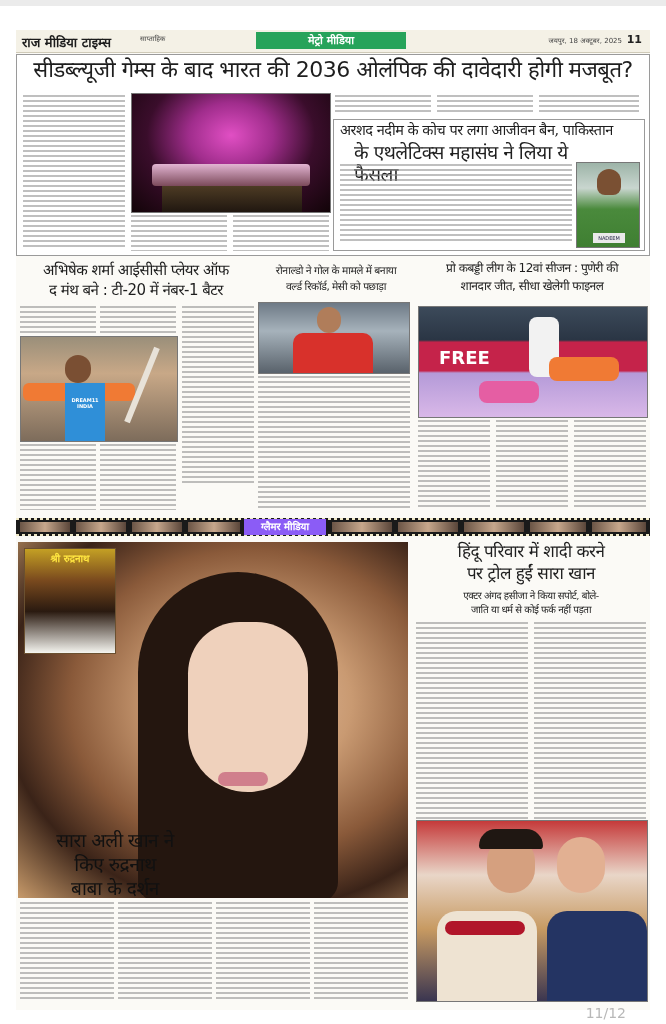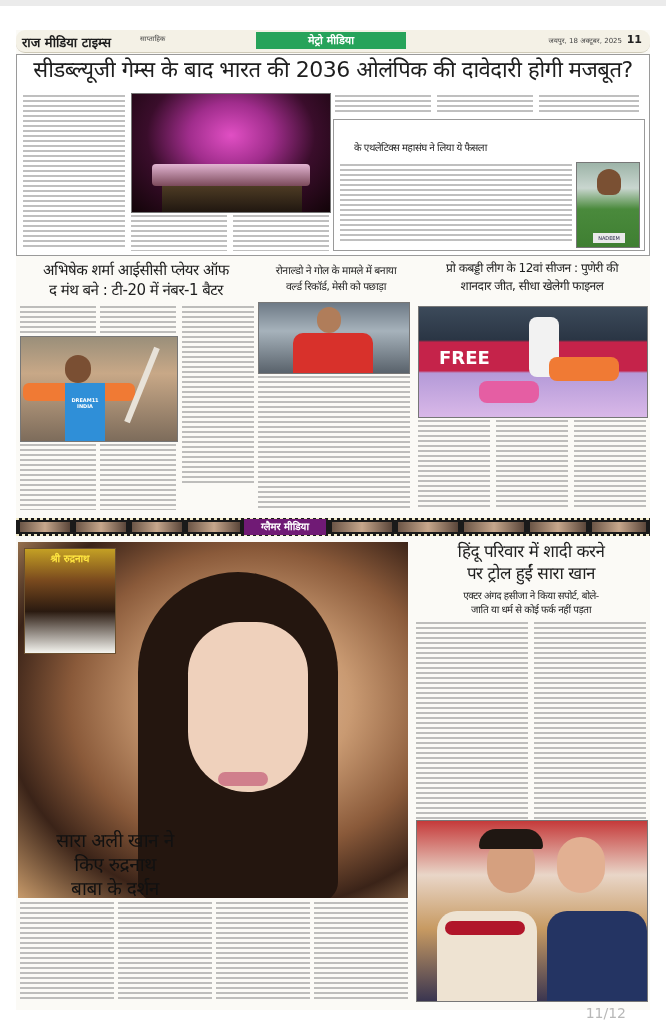--- a/index.html
+++ b/index.html
@@ -1,34 +1,34 @@
 <!DOCTYPE html>
 <html><head>
 <meta charset="utf-8">
 <style>
   html,body{margin:0;padding:0;background:#ffffff;}
   body{width:666px;height:1024px;position:relative;overflow:hidden;font-family:"DejaVu Sans",sans-serif;color:#222;}
   .viewer-top{position:absolute;left:0;top:0;width:666px;height:6px;background:#ebebeb;}
   .page{position:absolute;left:16px;top:30px;width:634px;height:980px;background:#fbfaf6;}
-  .mast{position:absolute;left:0;top:0;width:634px;height:22px;background:#f4f1e6;border-bottom:1px solid #cfcab8;border-radius:9px;}
+  .mast{position:absolute;left:0;top:0;width:634px;height:22px;background:#f4f1e6;border-bottom:1px solid #cfcab8;}
   .mast .brand{position:absolute;left:6px;top:3px;font-weight:bold;font-size:13px;color:#1c1c1c;font-family:"DejaVu Serif",serif;}
   .mast .weekly{position:absolute;left:124px;top:4px;font-size:7px;color:#444;text-align:center;}
   .mast .section{position:absolute;left:240px;top:2px;width:150px;height:17px;background:#27a35a;color:#fff;text-align:center;font-weight:bold;font-size:11px;line-height:17px;}
   .mast .date{position:absolute;right:28px;top:6px;font-size:7px;color:#444;}
   .mast .pnum{position:absolute;right:8px;top:3px;font-size:11px;font-weight:bold;color:#222;}
   .box{position:absolute;border:1px solid #9a9a9a;background:#fff;}
   .headline{position:absolute;font-weight:normal;color:#1e1e1e;font-family:"DejaVu Sans",sans-serif;line-height:1.15;letter-spacing:-0.5px;}
   .txt{position:absolute;font-size:3.6px;line-height:5.4px;color:#555;text-align:justify;overflow:hidden;}
   .txt .lines{display:block;height:100%;background:repeating-linear-gradient(180deg,#8b8b8b 0,#8b8b8b 2px,transparent 2px,transparent 5px);opacity:.55;}
   .photo{position:absolute;overflow:hidden;border:1px solid #777;}
   .serifhead{font-family:"DejaVu Serif",serif;font-weight:normal;}
   .film{position:absolute;left:0;top:488px;width:634px;height:18px;background:#1a1a1a;}
   .film .frame{position:absolute;top:4px;height:10px;background:linear-gradient(90deg,#6b5546,#c7a78c,#5a463a);}
   .film .holes{position:absolute;left:0;width:634px;height:2px;background:repeating-linear-gradient(90deg,#f0e9c7 0,#f0e9c7 3px,transparent 3px,transparent 6px);}
-  .film .glam{position:absolute;left:228px;top:1px;width:82px;height:16px;background:#701a75;color:#fff;font-weight:bold;font-size:10px;text-align:center;line-height:16px;}
+  .film .glam{position:absolute;left:228px;top:1px;width:82px;height:16px;background:#8b5cf6;color:#fff;font-weight:bold;font-size:10px;text-align:center;line-height:16px;}
   .pager{position:absolute;left:0;top:1005px;width:666px;text-align:right;font-size:14px;color:#b8b8b8;padding-right:40px;box-sizing:border-box;}
 </style>
 </head>
 <body>
 
 <div class="viewer-top"></div>
 
 <div class="page">
 
   <div class="mast">
@@ -58,21 +58,22 @@
         <span class="lines"></span>
       </div>
     <div class="txt" style="left:420px;top:40px;width:96px;height:20px;">
         <span class="lines"></span>
       </div>
     <div class="txt" style="left:522px;top:40px;width:100px;height:20px;">
         <span class="lines"></span>
       </div>
 
     <div class="box" style="left:316px;top:64px;width:310px;height:130px;">
-      <div class="headline serifhead" style="left:20px;top:22px;width:230px;font-size:10px;">के एथलेटिक्स महासंघ ने लिया ये फैसला</div>
+      <div class="headline serifhead" style="left:6px;top:2px;width:300px;font-size:14.5px;">अरशद नदीम के कोच पर लगा आजीवन बैन, पाकिस्तान</div>
+      <div class="headline serifhead" style="left:20px;top:22px;width:230px;font-size:19px;">के एथलेटिक्स महासंघ ने लिया ये फैसला</div>
       <div class="txt" style="left:6px;top:44px;width:232px;height:80px;">
           <span class="lines"></span>
         </div>
       <div class="photo" style="left:242px;top:42px;width:62px;height:84px;background:linear-gradient(180deg,#9db4a8 0,#c9d6cf 30%,#4a8a3c 55%,#3f7f32 100%);">
         <div style="position:absolute;left:20px;top:6px;width:24px;height:26px;background:#7a5033;border-radius:12px 12px 8px 8px;"></div>
         <div style="position:absolute;left:16px;top:70px;width:32px;height:10px;background:#eaeaea;font-size:5px;line-height:10px;text-align:center;color:#224;">NADEEM</div>
       </div>
     </div>
   </div>
 

